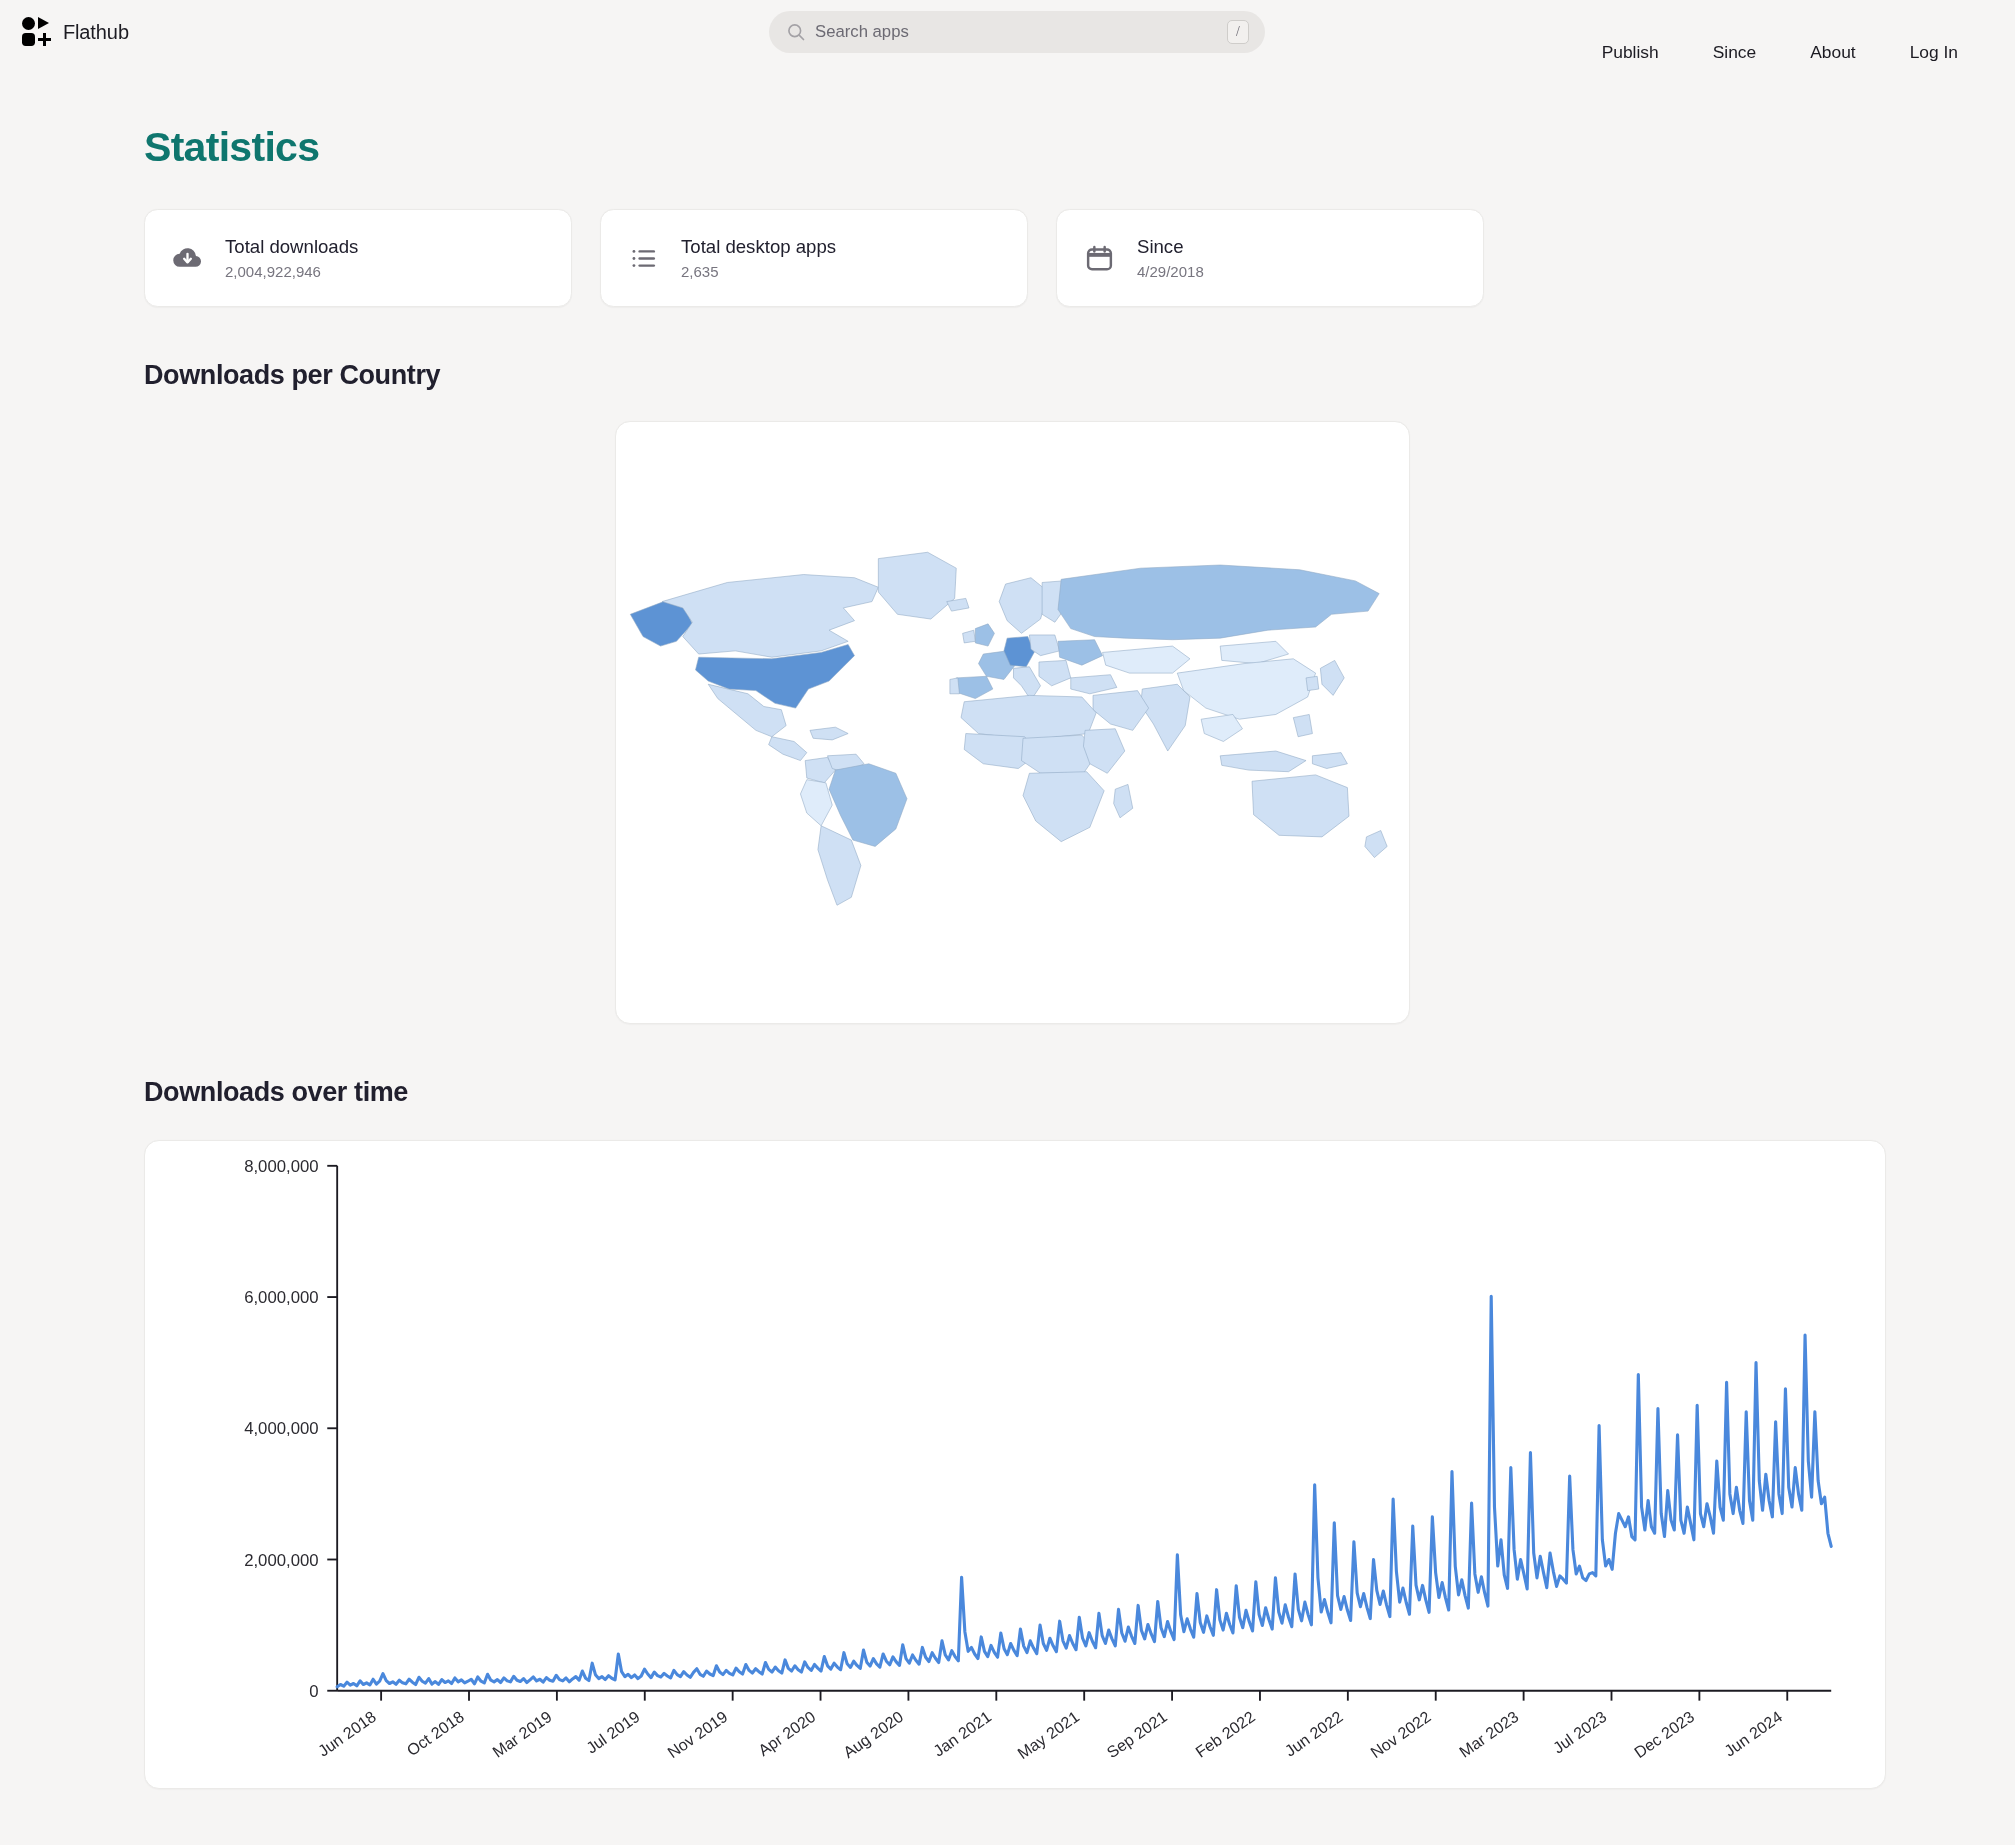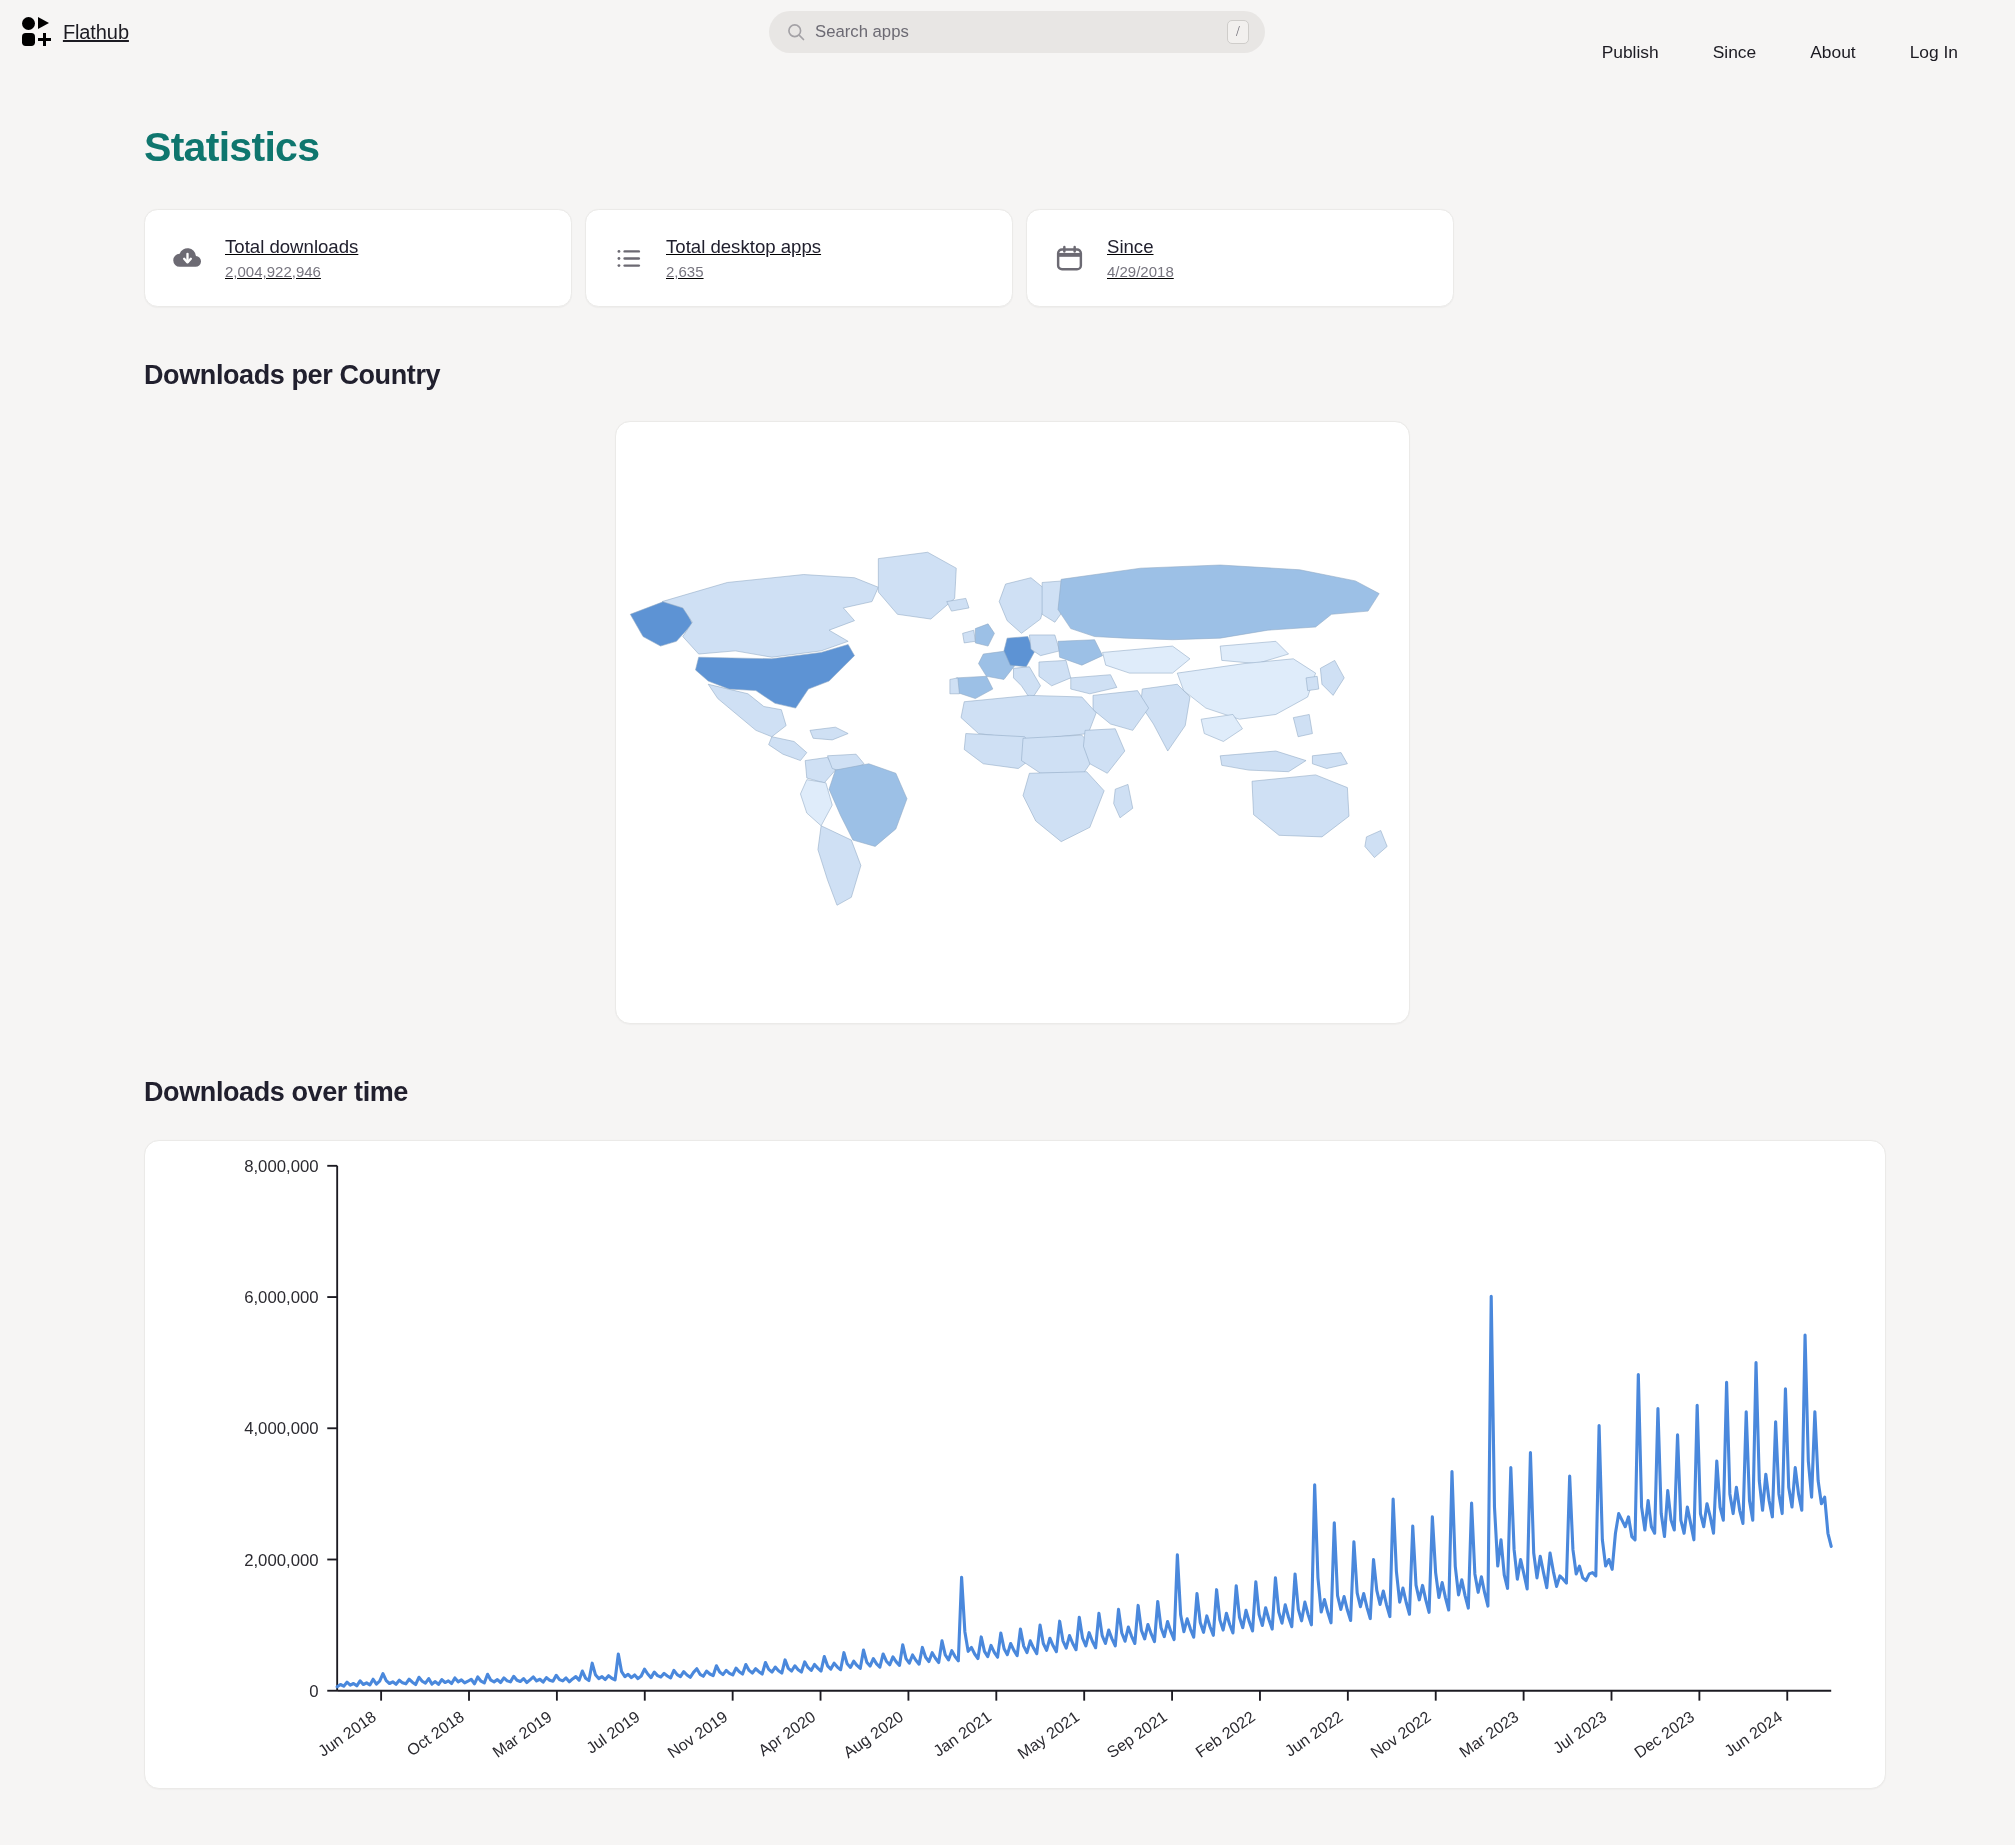--- a/index.html
+++ b/index.html
@@ -60,21 +60,20 @@
     content: ""; position: absolute; background: #000;
   }
   .logo-mark .lm-plus:before { left: 5px; top: 0; width: 3.1px; height: 13px; }
   .logo-mark .lm-plus:after { left: 0; top: 5px; width: 13px; height: 3.1px; }
 
   .brand-name {
     font-size: 20px;
     font-weight: 400;
     color: #1c1b22;
     letter-spacing: -0.1px;
-    text-decoration: underline;
   }
 
   .search-wrap {
     position: absolute;
     left: 769px;
     top: 11px;
     width: 496px;
     height: 42px;
   }
   .search-box {
@@ -132,22 +131,21 @@
     font-size: 41px;
     font-weight: 800;
     color: #0f766e;
     letter-spacing: -0.7px;
   }
 
   
   .cards {
     display: flex;
     margin: 38px 0 0 144px;
-    gap: 13px;
-    text-decoration: underline;
+    gap: 28px;
   }
   .card {
     width: 428px;
     height: 98px;
     background: #fff;
     border: 1.2px solid #ebeae8;
     border-radius: 13.6px;
     display: flex;
     align-items: center;
     padding-left: 27px;

